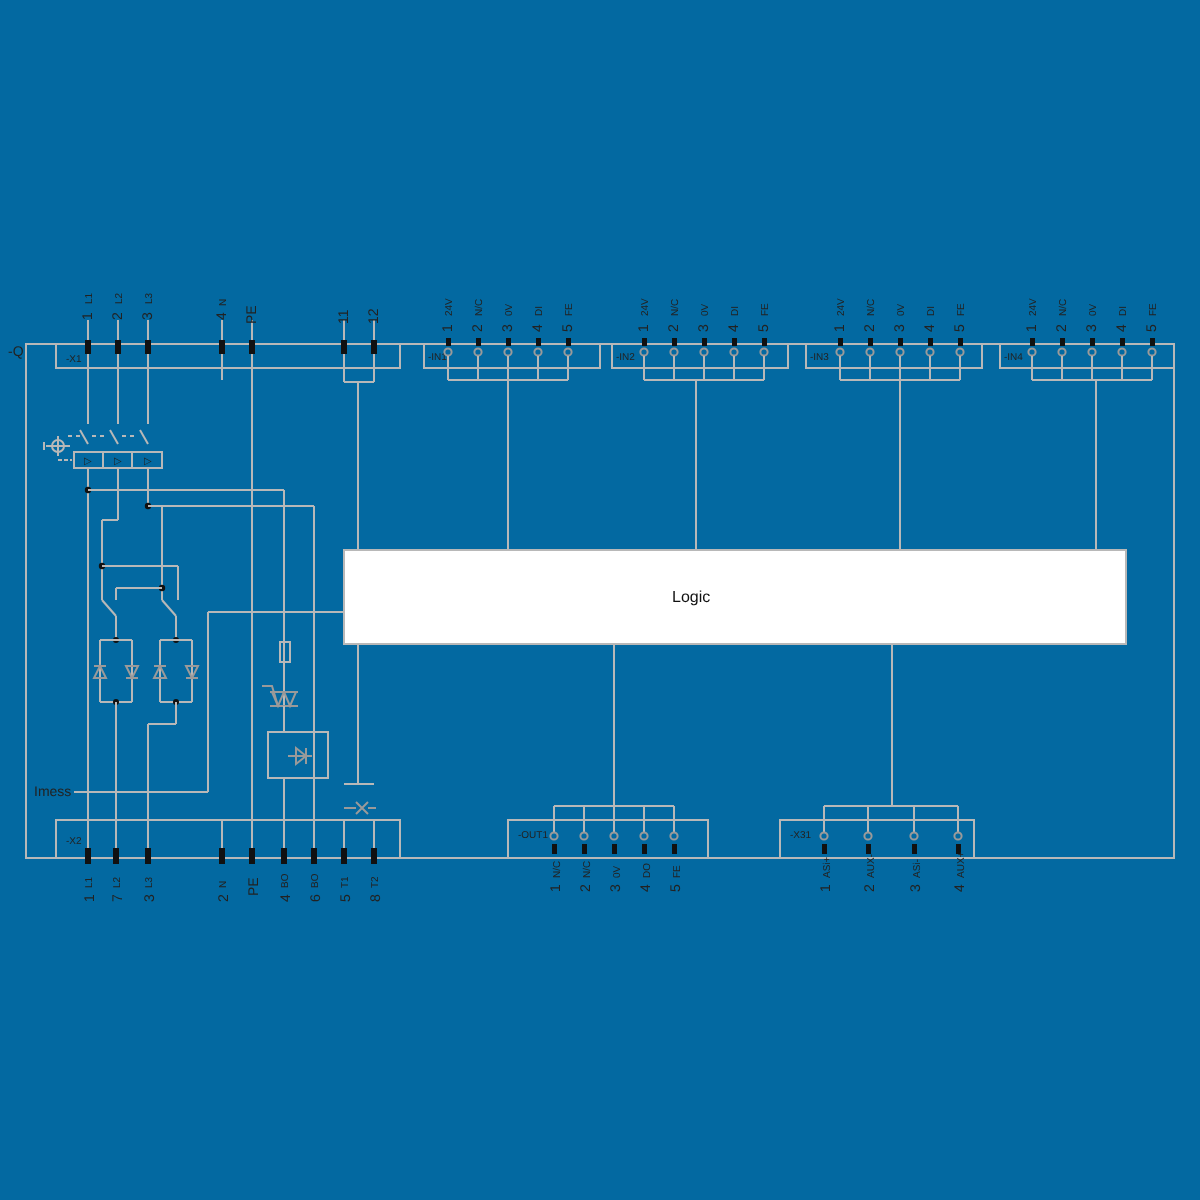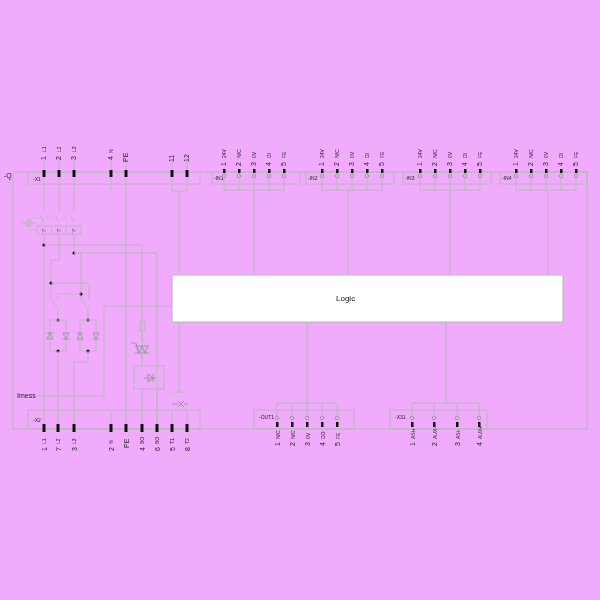--- a/index.html
+++ b/index.html
@@ -1,16 +1,16 @@
 <!DOCTYPE html>
 <html><head>
 <meta charset="utf-8">
 <style>
   html,body{margin:0;padding:0;background:#ffffff;}
-  #stage{position:relative;width:600px;height:600px;background:#f0abfc;overflow:hidden;}
+  #stage{position:relative;width:600px;height:600px;background:#0369a1;overflow:hidden;}
   svg{position:absolute;left:0;top:0;}
   .ln{stroke:#b8b8b8;stroke-width:1;fill:none;}
   .lnd{stroke:#9a9a9a;stroke-width:1;fill:none;}
   .box{stroke:#b8b8b8;stroke-width:1;fill:#fff;}
   .t{font-family:"Liberation Sans",sans-serif;fill:#222;}
   .small{font-size:5px;}
   .num{font-size:7px;}
   .logic{font-size:8px;fill:#111;}
 </style>
 </head>

